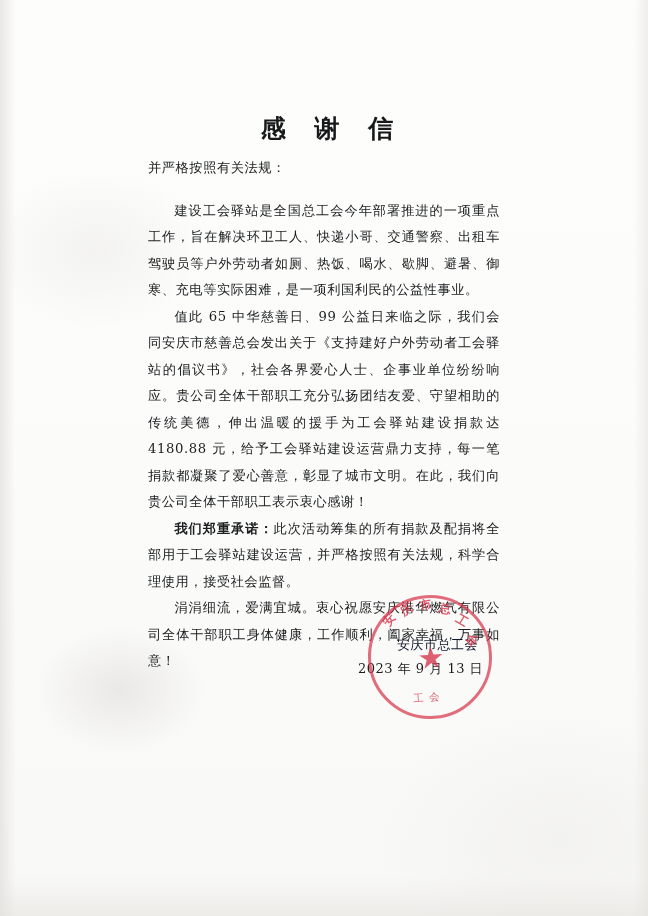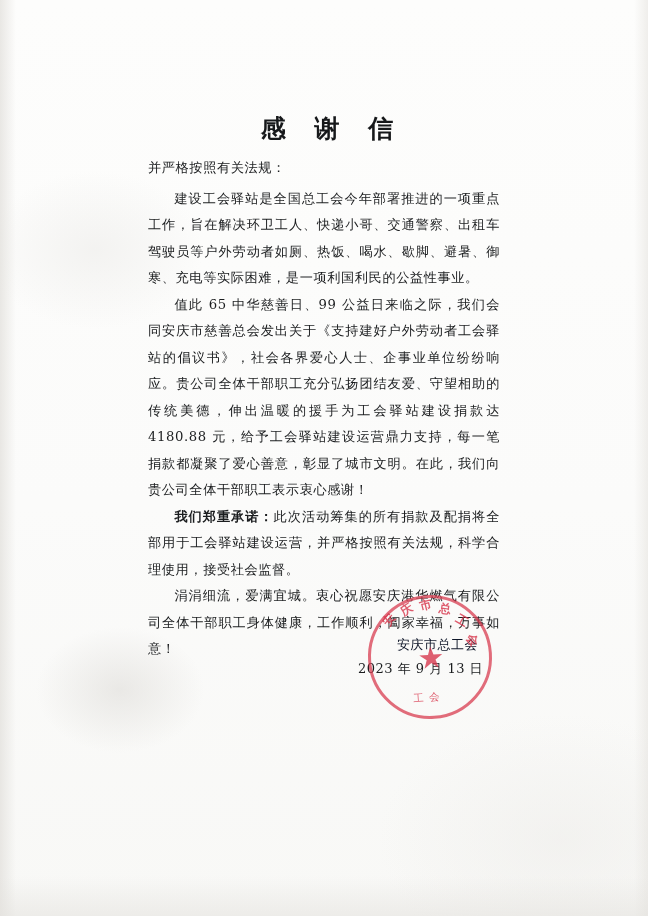--- a/index.html
+++ b/index.html
@@ -78,21 +78,21 @@
   }
 
   .salutation {
     margin: 0 0 0 0;
   }
   .para {
     margin: 0;
     text-indent: 2em;
   }
   .para.lead {
-    margin-top: 4px;
+    margin-top: 16px;
   }
   .bold-lead {
     font-weight: bold;
   }
 
   
   .stamp-wrap {
     position: absolute;
     left: 368px;
     top: 595px;

